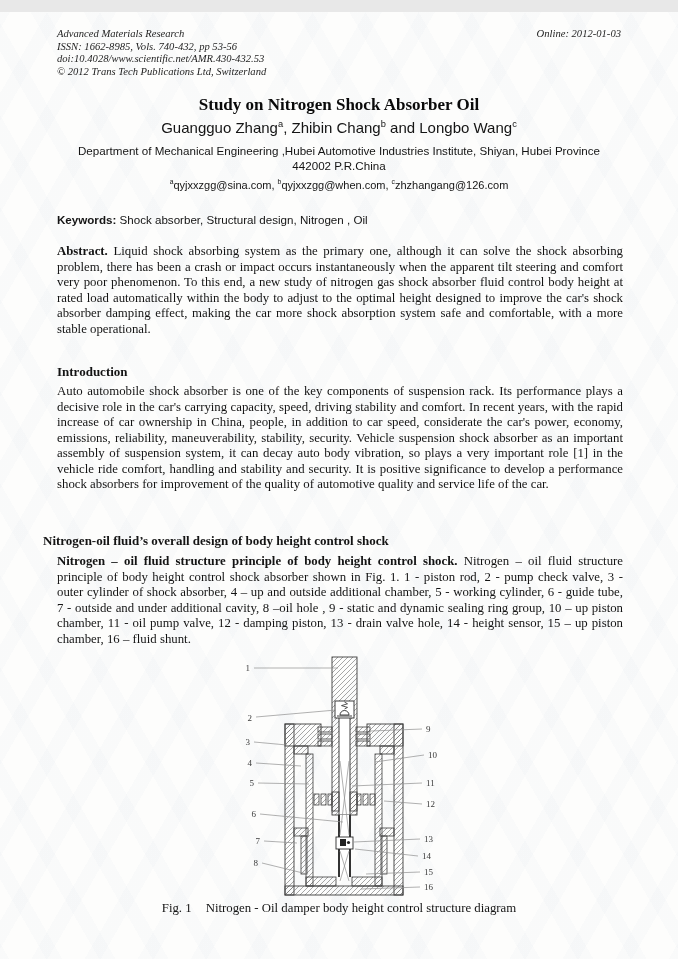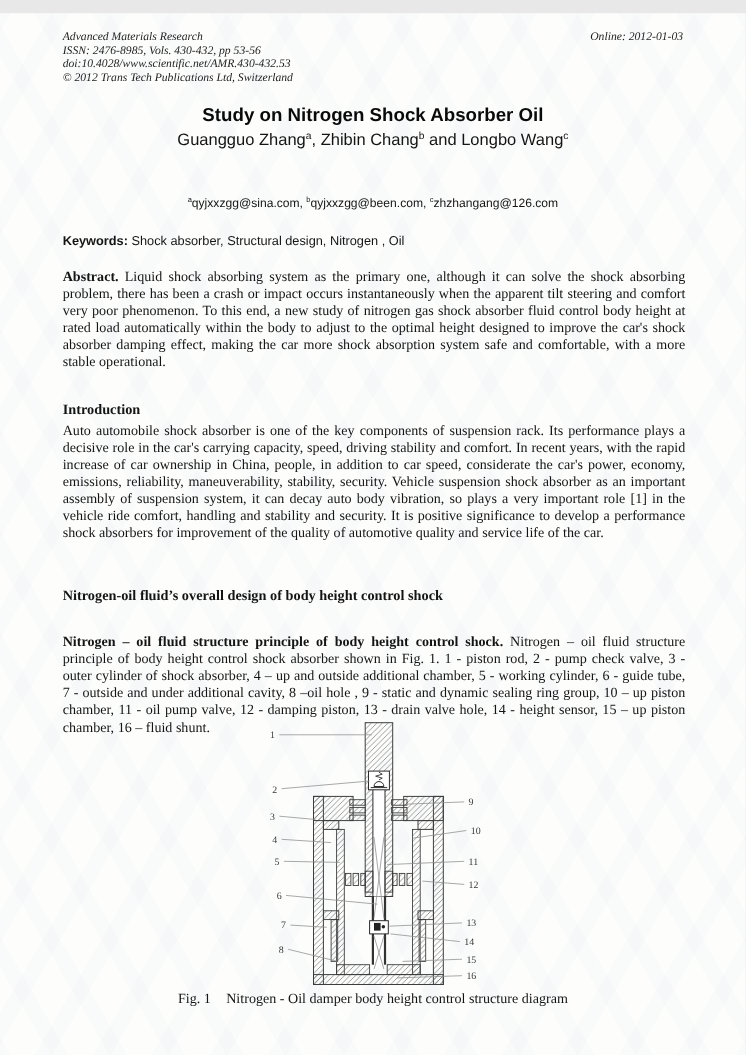--- a/index.html
+++ b/index.html
@@ -15,21 +15,21 @@
   
   .page::before{
     content:"";position:absolute;inset:0;
     background:
       repeating-linear-gradient(60deg, rgba(180,195,215,0.05) 0 14px, rgba(255,255,255,0) 14px 46px),
       repeating-linear-gradient(-60deg, rgba(180,195,215,0.05) 0 14px, rgba(255,255,255,0) 14px 46px);
     pointer-events:none;
   }
   .abs{position:absolute;}
   .hdr{font-style:italic;font-size:10.6px;line-height:12.6px;color:#1d1d1d;}
-  .title{width:100%;text-align:center;font-family:Liberation Sans, sans-serif;
+  .title{width:100%;text-align:center;font-family:Liberation Serif, serif;
          font-weight:bold;font-size:17px;color:#0a0a0a;}
   .authors{width:100%;text-align:center;font-family:"Liberation Sans",sans-serif;font-size:15px;}
   .affil{text-align:center;font-family:"Liberation Sans",sans-serif;font-size:11.6px;line-height:14.5px;}
   .emails{width:100%;text-align:center;font-family:"Liberation Sans",sans-serif;font-size:11px;}
   sup.s{font-size:62%;vertical-align:super;line-height:0;}
   .kw{font-family:Liberation Sans, sans-serif;font-size:11.6px;}
   .kw b{font-weight:bold;}
   .para{font-size:12.8px;line-height:15.5px;text-align:justify;margin:0;}
   .lead{font-weight:bold;}
   .sechead{font-size:13px;font-weight:bold;}
@@ -38,50 +38,51 @@
   svg text{font-family:"Liberation Serif",serif;font-size:9px;fill:#3a3a3a;}
   .ldr{stroke:#8f8f8f;stroke-width:0.7;fill:none;}
 </style>
 </head>
 <body>
 
 <div class="page">
 
   <div class="abs hdr" style="top:16px;left:57px;width:420px;">
     <div>Advanced Materials Research</div>
-    <div>ISSN: 2476-8985, Vols. 430-432, pp 53-56</div>
+    <div>ISSN: 1662-8985, Vols. 740-432, pp 53-56</div>
     <div>doi:10.4028/www.scientific.net/AMR.430-432.53</div>
     <div>© 2012 Trans Tech Publications Ltd, Switzerland</div>
   </div>
   <div class="abs hdr" style="top:16px;right:57px;">Online: 2012-01-03</div>
 
   <div class="abs title" style="top:83px;left:0;">Study on Nitrogen Shock Absorber Oil</div>
 
   <div class="abs authors" style="top:107px;left:0;">
     <span>Guangguo Zhang</span><sup class="s">a</sup><span>, </span><span>Zhibin Chang</span><sup class="s">b</sup><span> and </span><span>Longbo Wang</span><sup class="s">c</sup>
   </div>
 
+  <div class="abs affil" style="top:132px;left:69px;width:540px;">Department of Mechanical Engineering ,Hubei Automotive Industries Institute, Shiyan, Hubei Province 442002 P.R.China</div>
 
   <div class="abs emails" style="top:167px;left:0;">
-    <sup class="s">a</sup><span>qyjxxzgg@sina.com, </span><sup class="s">b</sup><span>qyjxxzgg@been.com, </span><sup class="s">c</sup><span>zhzhangang@126.com</span>
+    <sup class="s">a</sup><span>qyjxxzgg@sina.com, </span><sup class="s">b</sup><span>qyjxxzgg@when.com, </span><sup class="s">c</sup><span>zhzhangang@126.com</span>
   </div>
 
   <div class="abs kw" style="top:201px;left:57px;width:566px;">
     <b>Keywords:</b><span> Shock absorber, Structural design, Nitrogen , Oil</span>
   </div>
 
   <p class="abs para" style="top:232px;left:57px;width:566px;">
     <span class="lead">Abstract.</span><span> Liquid shock absorbing system as the primary one, although it can solve the shock absorbing problem, there has been a crash or impact occurs instantaneously when the apparent tilt steering and comfort very poor phenomenon. To this end, a new study of nitrogen gas shock absorber fluid control body height at rated load automatically within the body to adjust to the optimal height designed to improve the car's shock absorber damping effect, making the car more shock absorption system safe and comfortable, with a more stable operational.</span>
   </p>
 
   <div class="abs sechead" style="top:352px;left:57px;">Introduction</div>
   <p class="abs para" style="top:372px;left:57px;width:566px;">Auto automobile shock absorber is one of the key components of suspension rack. Its performance plays a decisive role in the car's carrying capacity, speed, driving stability and comfort. In recent years, with the rapid increase of car ownership in China, people, in addition to car speed, considerate the car's power, economy, emissions, reliability, maneuverability, stability, security. Vehicle suspension shock absorber as an important assembly of suspension system, it can decay auto body vibration, so plays a very important role [1] in the vehicle ride comfort, handling and stability and security. It is positive significance to develop a performance shock absorbers for improvement of the quality of automotive quality and service life of the car.</p>
 
-  <div class="abs sechead" style="top:521px;left:57px;">Nitrogen-oil fluid’s overall design of body height control shock</div>
-  <p class="abs para" style="top:564px;left:57px;width:566px;">
+  <div class="abs sechead" style="top:521px;left:43px;">Nitrogen-oil fluid’s overall design of body height control shock</div>
+  <p class="abs para" style="top:542px;left:57px;width:566px;">
     <span class="lead">Nitrogen – oil fluid structure principle of body height control shock.</span><span> Nitrogen – oil fluid structure principle of body height control shock absorber shown in Fig. 1. 1 - piston rod, 2 - pump check valve, 3 - outer cylinder of shock absorber, 4 – up and outside additional chamber, 5 - working cylinder, 6 - guide tube, 7 - outside and under additional cavity, 8 –oil hole , 9 - static and dynamic sealing ring group, 10 – up piston chamber, 11 - oil pump valve, 12 - damping piston, 13 - drain valve hole, 14 - height sensor, 15 – up piston chamber, 16 – fluid shunt.</span>
   </p>
 
   <svg class="abs" style="top:643px;left:170px;" width="340" height="244" viewBox="0 0 340 244">
     <defs>
       <pattern id="hatch" patternUnits="userSpaceOnUse" width="5" height="5">
         <path d="M0,5 L5,0" stroke="#6b6b6b" stroke-width="0.6"></path>
       </pattern>
     </defs>
 

